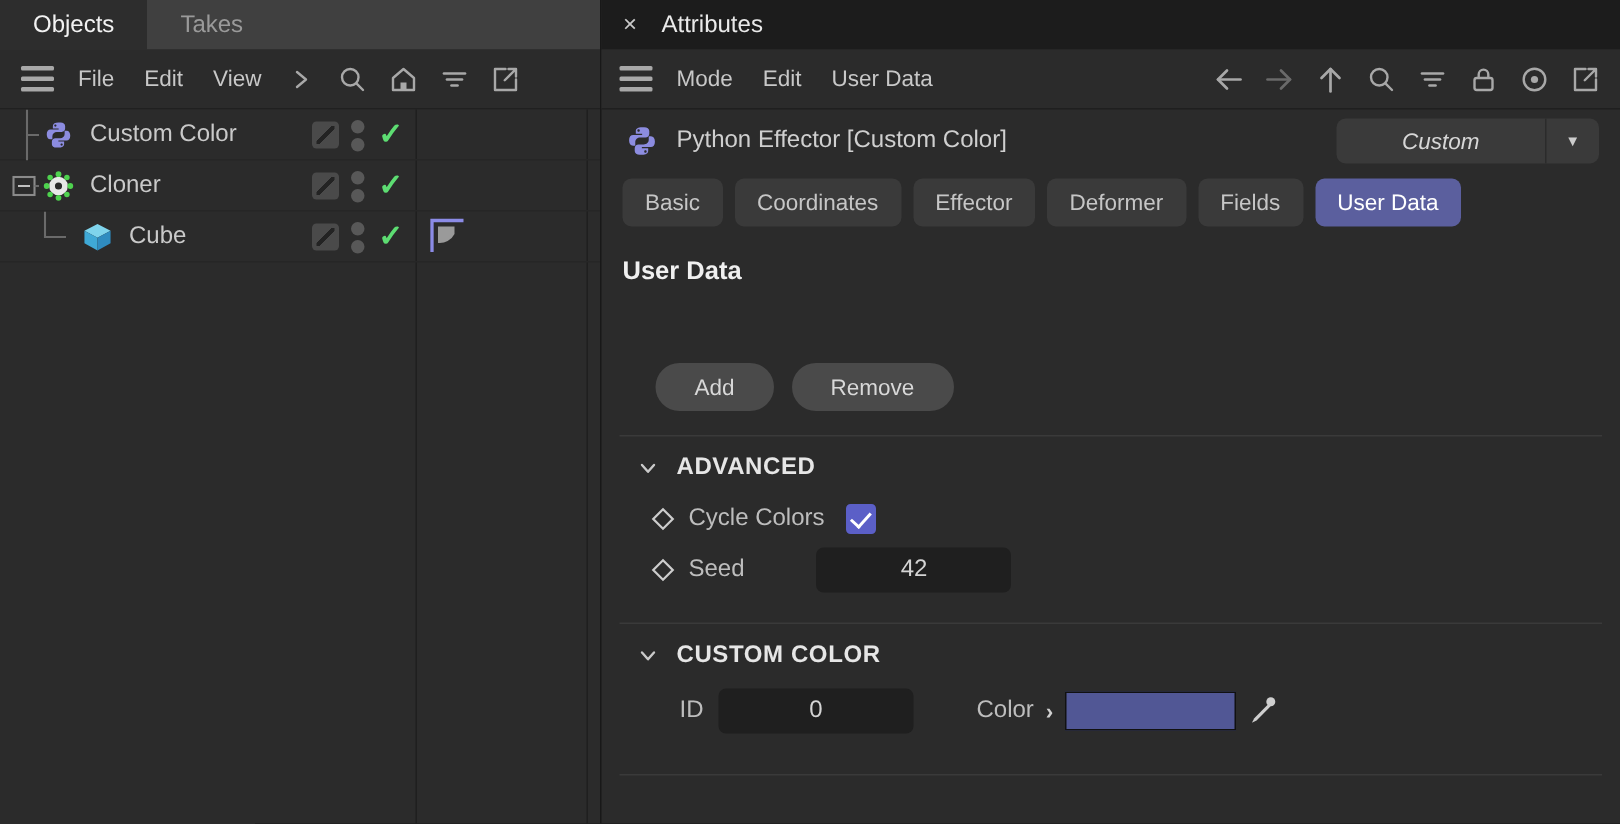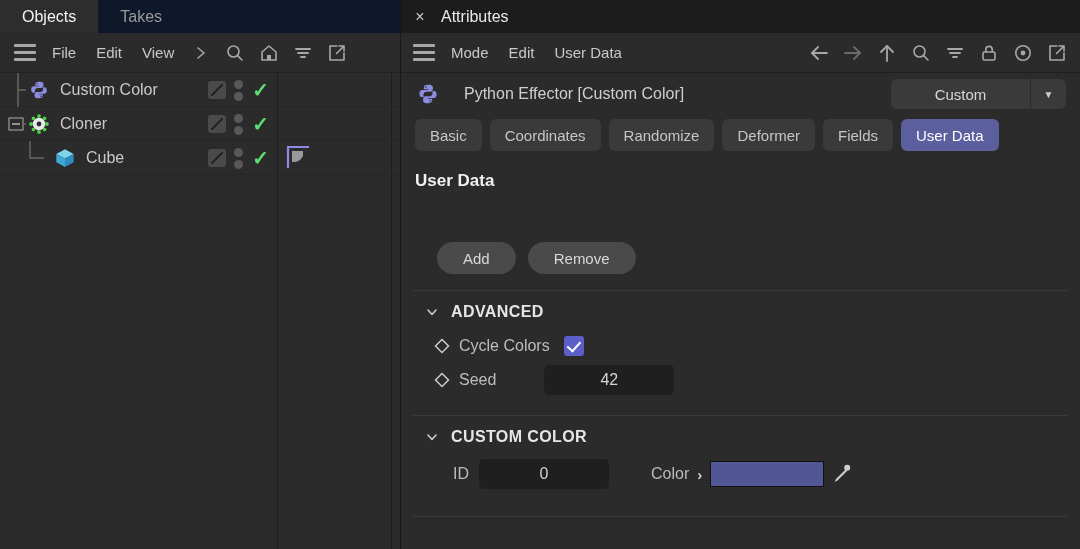--- a/index.html
+++ b/index.html
@@ -20,21 +20,21 @@
   
   .left-panel {
     width: 400px; height: 549px;
     background: #2b2b2b;
     position: relative;
     flex: 0 0 400px;
   }
 
   .tabbar {
     height: 33px;
-    background: #0f172a;
+    background: #404040;
     display: flex;
     align-items: stretch;
   }
   .tab {
     display: flex; align-items: center; justify-content: center;
     padding: 0 22px;
     font-size: 16px;
     color: #b9b9b9;
     cursor: default;
   }
@@ -151,29 +151,30 @@
     border-bottom: 1px solid #1f1f1f;
   }
 
   .obj-header {
     height: 42px;
     display: flex; align-items: center;
     padding: 0 14px 0 14px;
     gap: 10px;
   }
   .obj-header-icon { width: 26px; height: 26px; display:flex; align-items:center; justify-content:center; }
-  .obj-header-title { font-size: 16px; color: #cfcfcf; flex: 1 1 auto; margin-left: 13px; }
+  .obj-header-title { font-size: 16px; color: #cfcfcf; flex: 1 1 auto; }
 
   .mode-select {
     display: flex; align-items: stretch;
     height: 30px;
     background: #3a3a3a;
     border-radius: 6px;
     overflow: hidden;
     min-width: 175px;
+    font-style: italic;
   }
   .mode-select .val {
     flex: 1 1 auto;
     display: flex; align-items: center; justify-content: center;
     font-size: 15px; color: #d7d7d7;
     padding: 0 12px;
   }
   .mode-select .arrow {
     width: 36px;
     display: flex; align-items: center; justify-content: center;
@@ -499,21 +500,21 @@
     </div>
 
     <div class="tabs-row">
       <div class="ptab">
           <span>Basic</span>
         </div>
       <div class="ptab">
           <span>Coordinates</span>
         </div>
       <div class="ptab">
-          <span>Randomize</span>
+          <span>Effector</span>
         </div>
       <div class="ptab">
           <span>Deformer</span>
         </div>
       <div class="ptab">
           <span>Fields</span>
         </div>
       <div class="ptab active">
           <span>User Data</span>
         </div>

